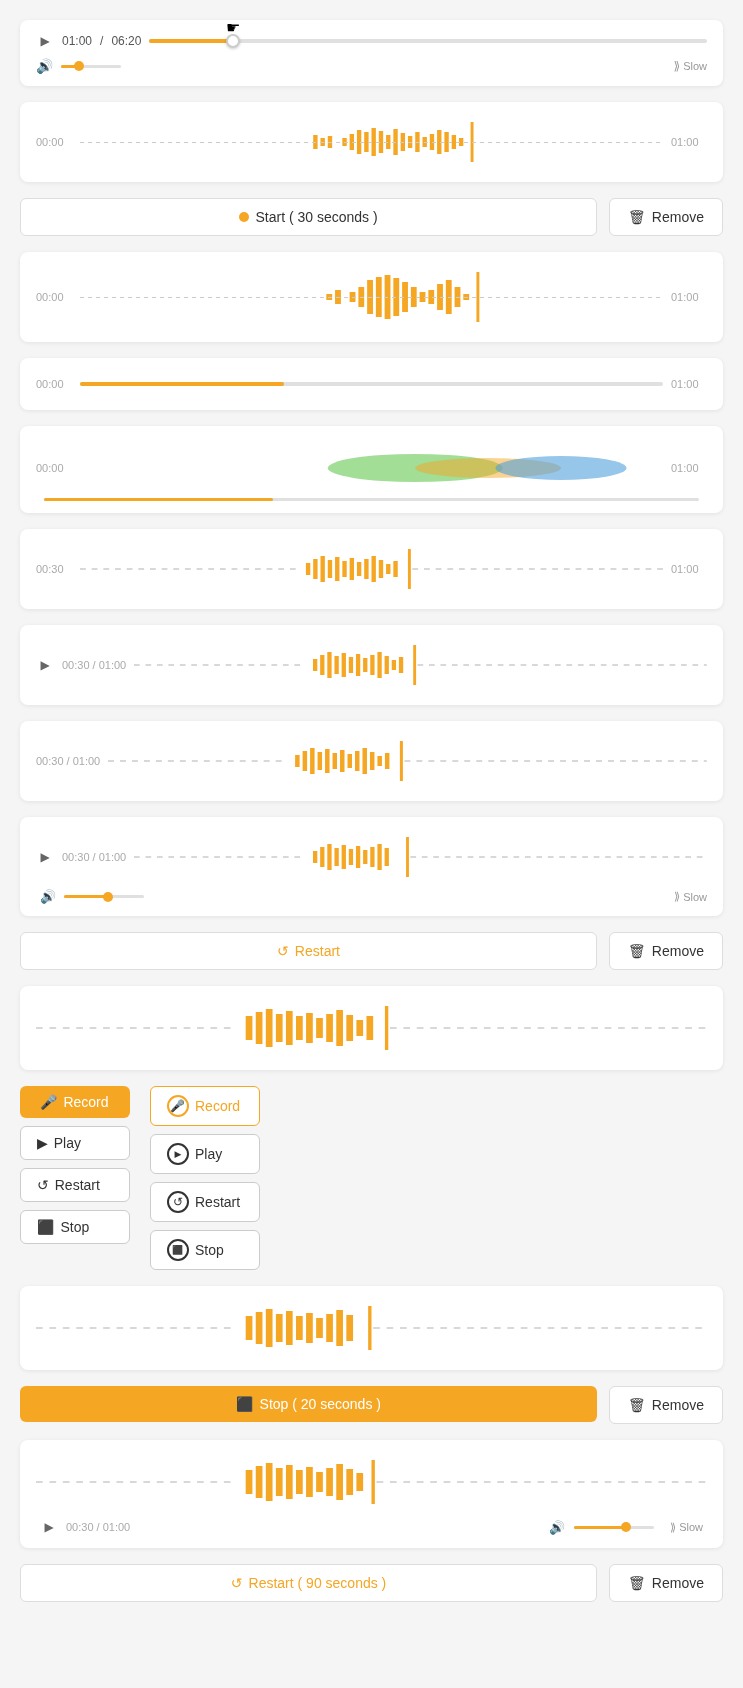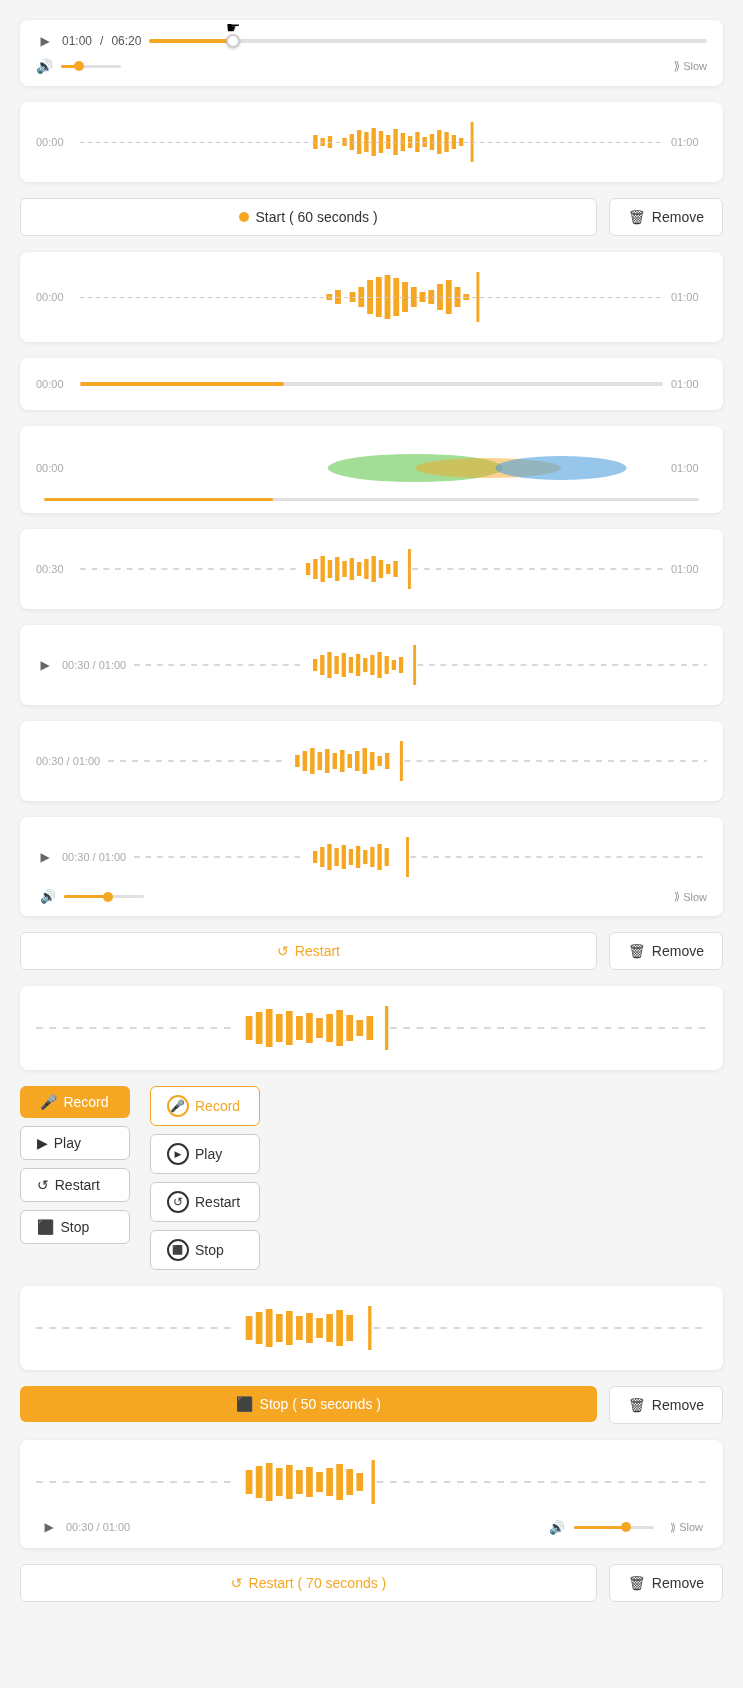--- a/index.html
+++ b/index.html
@@ -168,21 +168,21 @@
         <rect x="268" y="0" width="2" height="40" fill="#f5a623"></rect>
       </svg>
     </div>
     <span class="wf-time">01:00</span>
   </div>
 </div>
 
 <div class="action-row">
   <button class="btn-start">
     <span class="dot"></span>
-    <span>Start ( 60 seconds )</span>
+    <span>Start ( 30 seconds )</span>
   </button>
   <button class="btn-remove">
     <span>🗑</span>
     <span>Remove</span>
   </button>
 </div>
 
 <div class="card">
   <div class="waveform-row">
     <span class="wf-time">00:00</span>
@@ -476,21 +476,21 @@
         <rect x="198" y="0" width="2" height="44" fill="#f5a623"></rect>
         <line x1="201" y1="22" x2="400" y2="22" stroke="#ccc" stroke-dasharray="4,4" stroke-width="1.5"></line>
       </svg>
     </div>
   </div>
 </div>
 
 <div class="action-row">
   <button class="btn-stop-orange">
     <span>⬛</span>
-    <span>Stop ( 50 seconds )</span>
+    <span>Stop ( 20 seconds )</span>
   </button>
   <button class="btn-remove">
     <span>🗑</span>
     <span>Remove</span>
   </button>
 </div>
 
 <div class="card">
   <div class="waveform-row">
     <div class="wf-container" style="flex:1; height:44px;">
@@ -529,19 +529,19 @@
     <span class="speed-label" style="margin-left:8px;">
       <span>⟫</span>
       <span>Slow</span>
     </span>
   </div>
 </div>
 
 <div class="action-row">
   <button class="btn-restart">
     <span>↺</span>
-    <span>Restart ( 70 seconds )</span>
+    <span>Restart ( 90 seconds )</span>
   </button>
   <button class="btn-remove">
     <span>🗑</span>
     <span>Remove</span>
   </button>
 </div>
 
 </body></html>

